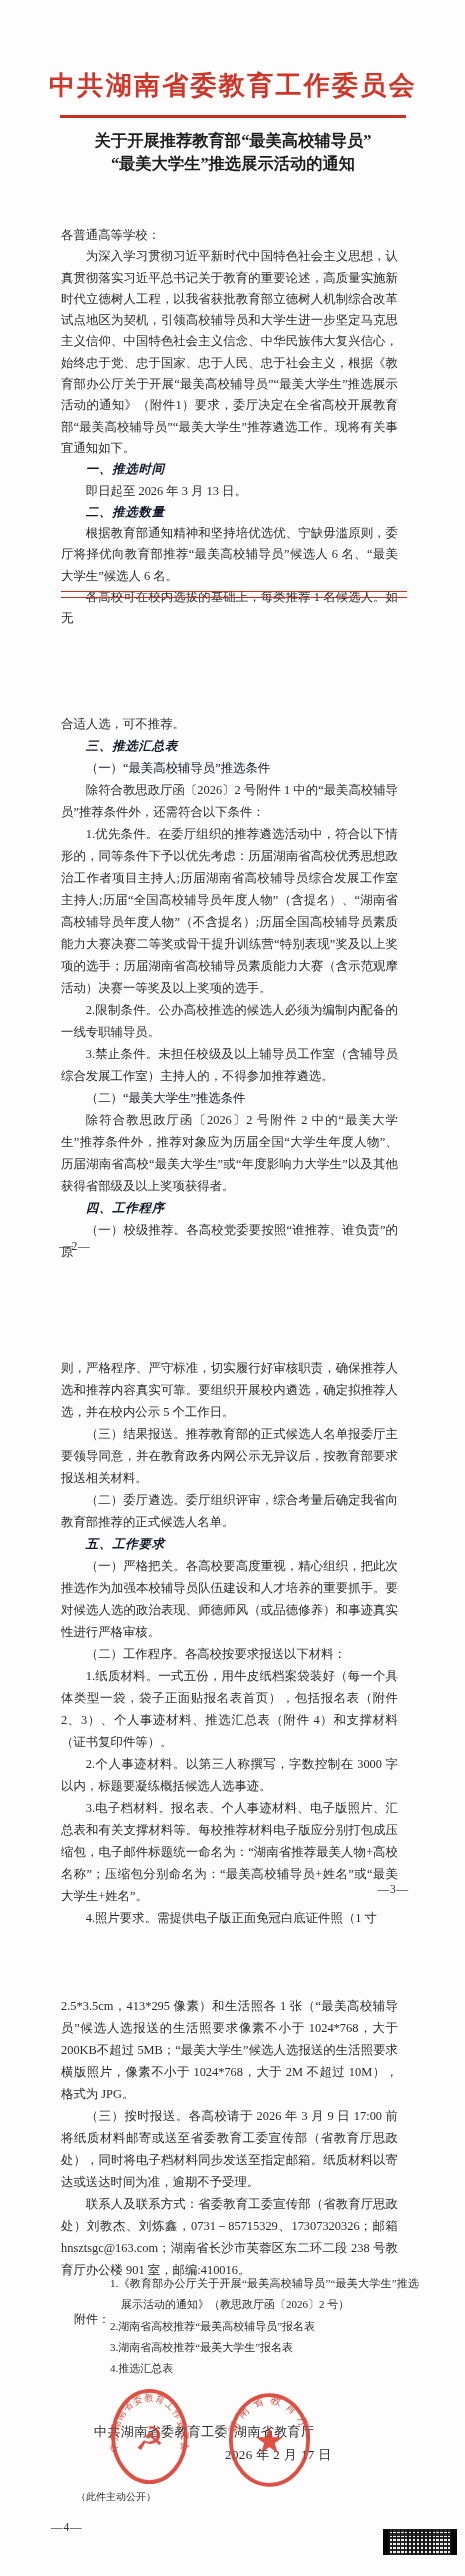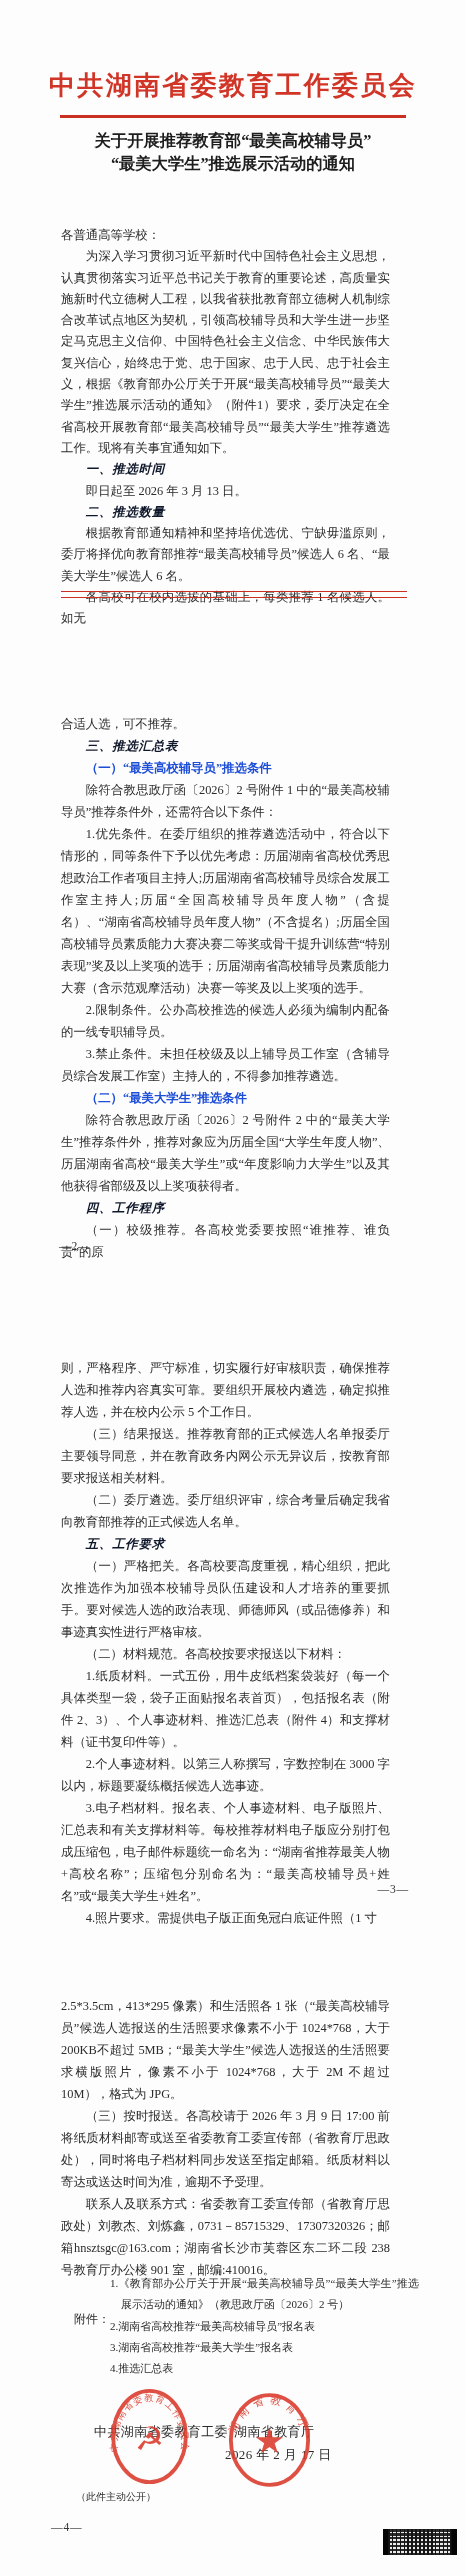--- a/index.html
+++ b/index.html
@@ -18,32 +18,32 @@
     font-family:"Liberation Serif","DejaVu Serif",serif;
   }
   .red-rule{
     margin:12.4px auto 0 auto;width:346px;height:2.3px;background:#c9301f;
   }
   .doc-title{
     margin-top:11px;text-align:center;
     font-size:16.3px;font-weight:bold;line-height:23px;color:#1d1d1d;
   }
   
-  .body-col{position:absolute;left:61px;right:76px;}
+  .body-col{position:absolute;left:61px;right:68px;}
   .bk{font-size:12.4px;line-height:21.3px;text-align:justify;color:#2b2b2b;}
   .p2 .bk{line-height:22px;}
   .bk.p{text-indent:2em;}
   .bk.c{text-indent:0;}
   .bk.h{
     text-indent:2em;font-weight:bold;color:#0f172a;
     font-family:"Liberation Sans","DejaVu Sans",sans-serif;
     letter-spacing:0.8px;
     font-style:italic;
   }
-  .bk.h2{text-indent:2em;font-weight:bold;color:#1d4ed8;}
+  .bk.h2{text-indent:2em;font-weight:normal;color:#0f172a;}
   .bk .lead{font-weight:normal;}
   .salutation{font-size:12.4px;line-height:21.3px;}
   
   .double-red{
     position:absolute;left:61px;width:346px;height:5.4px;
     border-top:1.6px solid #c9301f;border-bottom:1.6px solid #c9301f;
   }
   .pagenum{
     position:absolute;font-size:11.6px;color:#333;letter-spacing:0.8px;
   }
@@ -109,21 +109,21 @@
 </div>
 <div class="pagenum" style="left:59px;top:1240px;">—2—</div>
 
 <div class="page p2" style="top:1357px;height:528px;">
   <div class="body-col" style="top:0;">
       <div class="bk c">则，严格程序、严守标准，切实履行好审核职责，确保推荐人选和推荐内容真实可靠。要组织开展校内遴选，确定拟推荐人选，并在校内公示 5 个工作日。</div>
       <div class="bk p"><span class="lead">（三）结果报送。</span>推荐教育部的正式候选人名单报委厅主要领导同意，并在教育政务内网公示无异议后，按教育部要求报送相关材料。</div>
       <div class="bk p"><span class="lead">（二）委厅遴选。</span>委厅组织评审，综合考量后确定我省向教育部推荐的正式候选人名单。</div>
       <div class="bk h">五、工作要求</div>
       <div class="bk p"><span class="lead">（一）严格把关。</span>各高校要高度重视，精心组织，把此次推选作为加强本校辅导员队伍建设和人才培养的重要抓手。要对候选人选的政治表现、师德师风（或品德修养）和事迹真实性进行严格审核。</div>
-      <div class="bk p"><span class="lead">（二）材料规范。</span>各高校按要求报送以下材料：</div>
+      <div class="bk p"><span class="lead">（二）工作程序。</span>各高校按要求报送以下材料：</div>
       <div class="bk p">1.纸质材料。一式五份，用牛皮纸档案袋装好（每一个具体类型一袋，袋子正面贴报名表首页），包括报名表（附件 2、3）、个人事迹材料、推选汇总表（附件 4）和支撑材料（证书复印件等）。</div>
       <div class="bk p">2.个人事迹材料。以第三人称撰写，字数控制在 3000 字以内，标题要凝练概括候选人选事迹。</div>
       <div class="bk p">3.电子档材料。报名表、个人事迹材料、电子版照片、汇总表和有关支撑材料等。每校推荐材料电子版应分别打包成压缩包，电子邮件标题统一命名为：“湖南省推荐最美人物+高校名称”；压缩包分别命名为：“最美高校辅导员+姓名”或“最美大学生+姓名”。</div>
       <div class="bk p">4.照片要求。需提供电子版正面免冠白底证件照（1 寸</div>
     </div>
 </div>
 <div class="pagenum" style="right:57px;top:1883px;left:auto;">—3—</div>
 
 <div class="page p2" style="top:1995px;height:581px;">
   <div class="body-col" style="top:0;">

